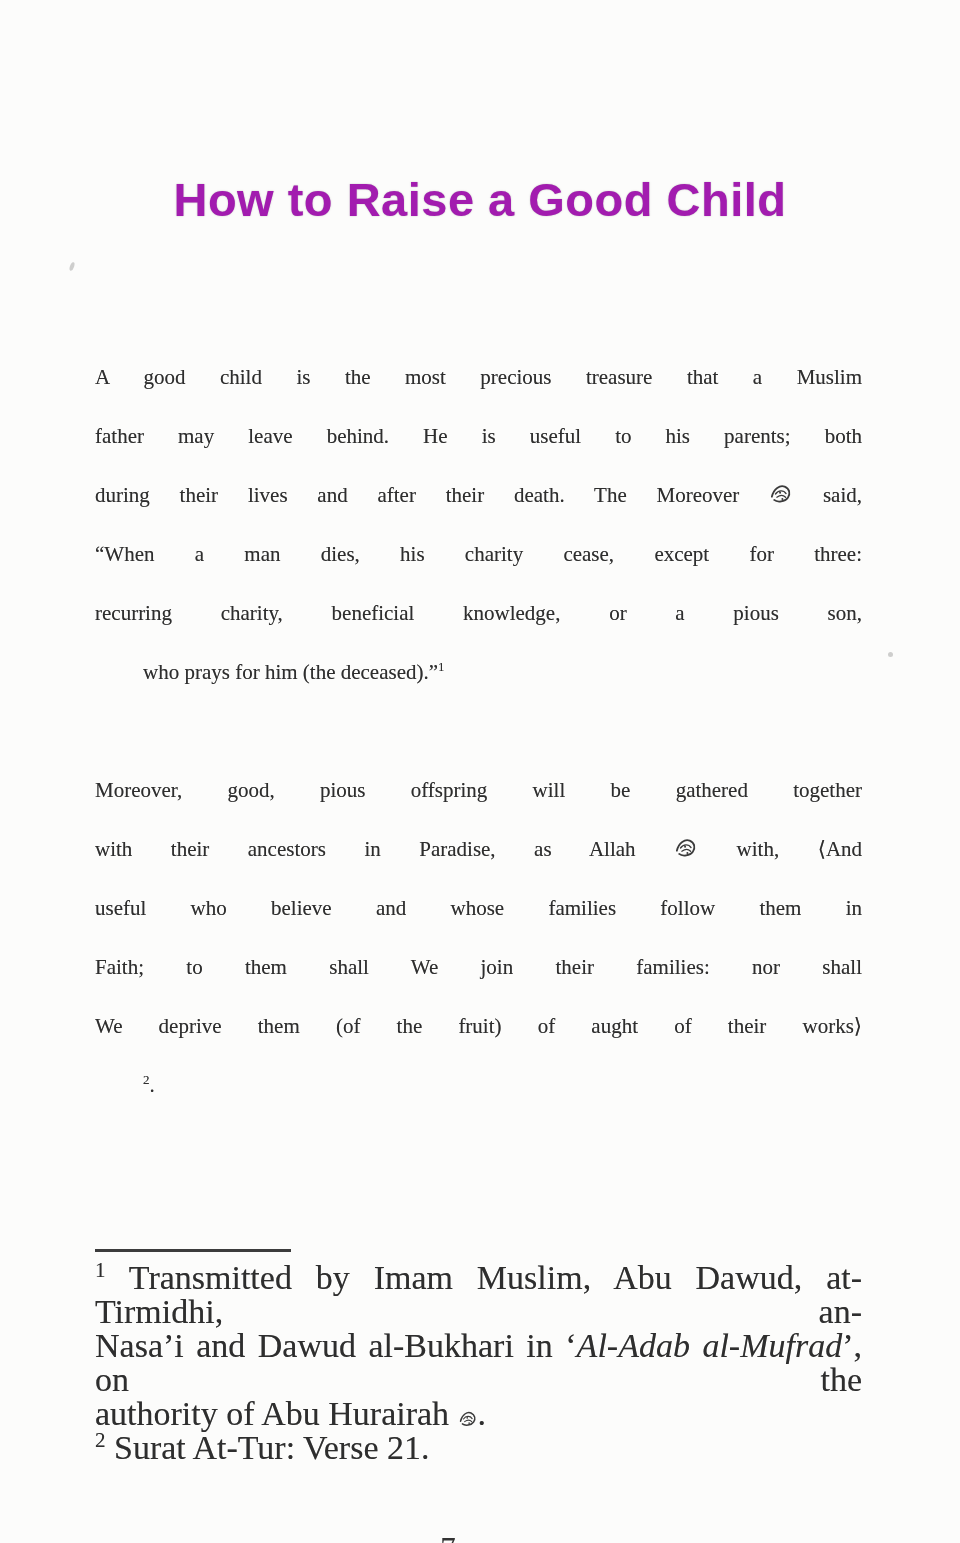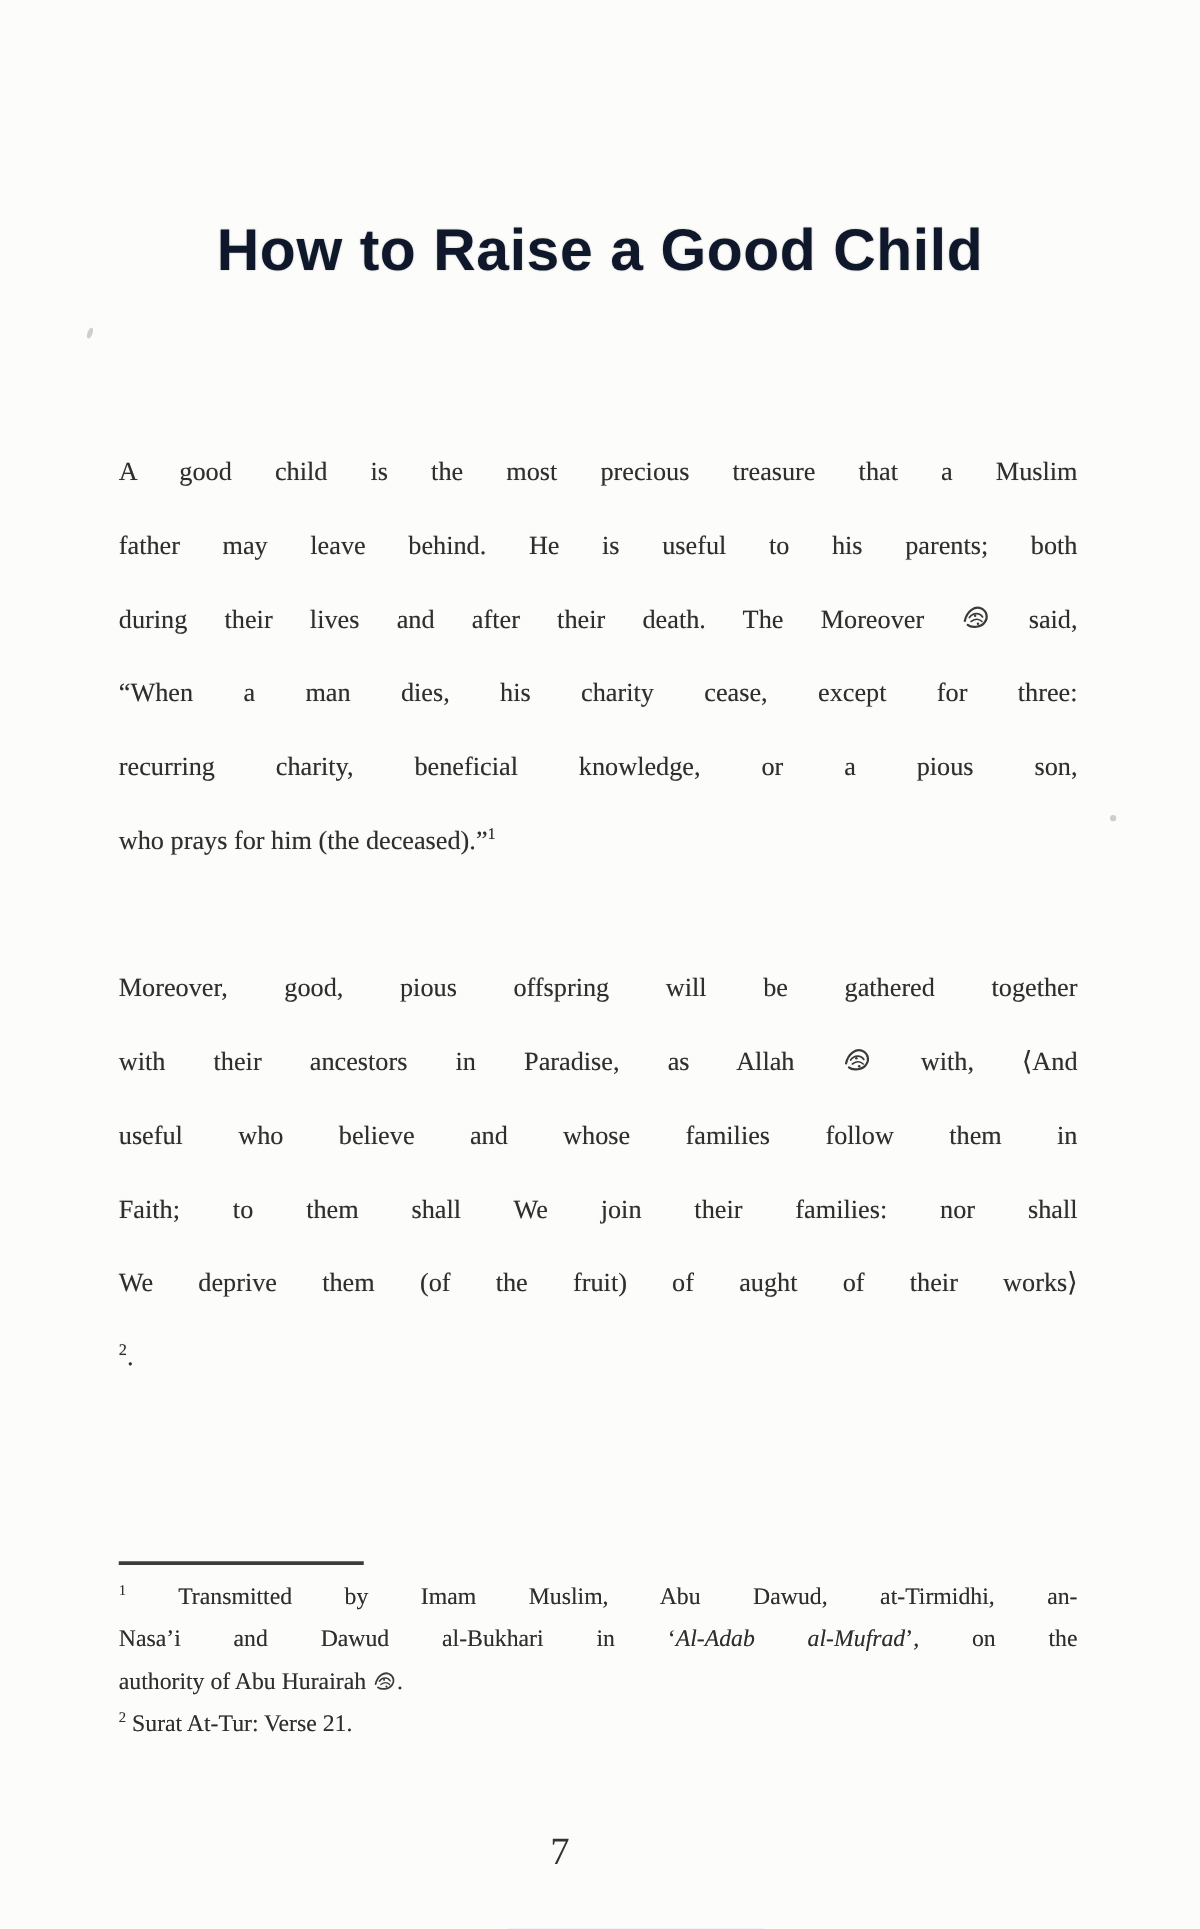--- a/index.html
+++ b/index.html
@@ -18,62 +18,63 @@
     color: #2e2e2e;
   }
   .page-title {
     margin: 172px 0 0 0;
     text-align: center;
     font-family: "Liberation Sans", "DejaVu Sans", sans-serif;
     font-weight: 700;
     font-size: 47px;
     line-height: 56px;
     letter-spacing: 0.5px;
-    color: #0f172a;
+    color: #a21caf;
     text-shadow: 0 0 1.5px rgba(124,124,124,0.55);
   }
   .body-text {
     margin: 120px 98px 0 95px;
     font-size: 21px;
     text-shadow: 0 0 0.6px rgba(46,46,46,0.45);
   }
   .para { margin: 0; }
   .para + .para { margin-top: 59px; }
   .bline {
     line-height: 59px;
     text-align: justify;
     -moz-text-align-last: justify;
     text-align-last: justify;
     white-space: normal;
   }
   .bline.last {
     text-align: left;
     -moz-text-align-last: left;
     text-align-last: left;
+    margin-left: 48px;
   }
   .qbold { font-weight: 400; }
   sup.fnref {
     font-size: 0.62em;
     line-height: 0;
     vertical-align: super;
   }
   .honorific-icon {
     display: inline-block;
     vertical-align: -3px;
   }
   .fn-rule {
     margin: 134px 0 0 95px;
     width: 196px;
     height: 3px;
     background: #3c3c3c;
     border: none;
   }
   .footnotes {
     margin: 9px 98px 0 95px;
-    font-size: 19px;
+    font-size: 34px;
     text-shadow: 0 0 0.5px rgba(46,46,46,0.45);
   }
   .fline {
     line-height: 34px;
     text-align: justify;
     -moz-text-align-last: justify;
     text-align-last: justify;
   }
   .fline.last {
     text-align: left;

